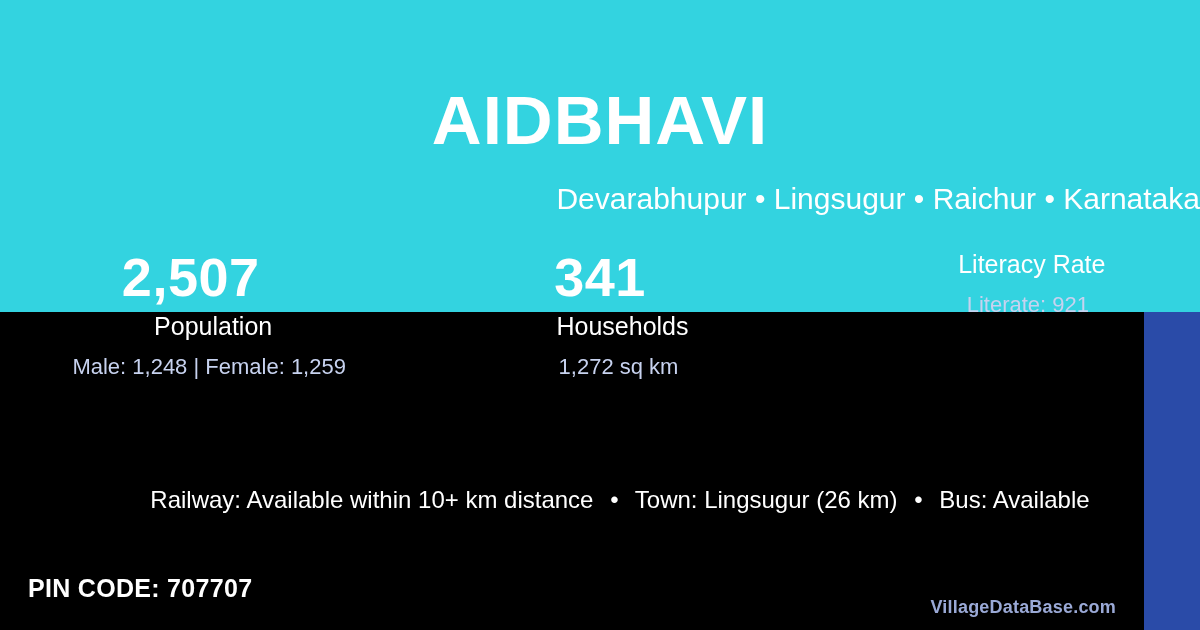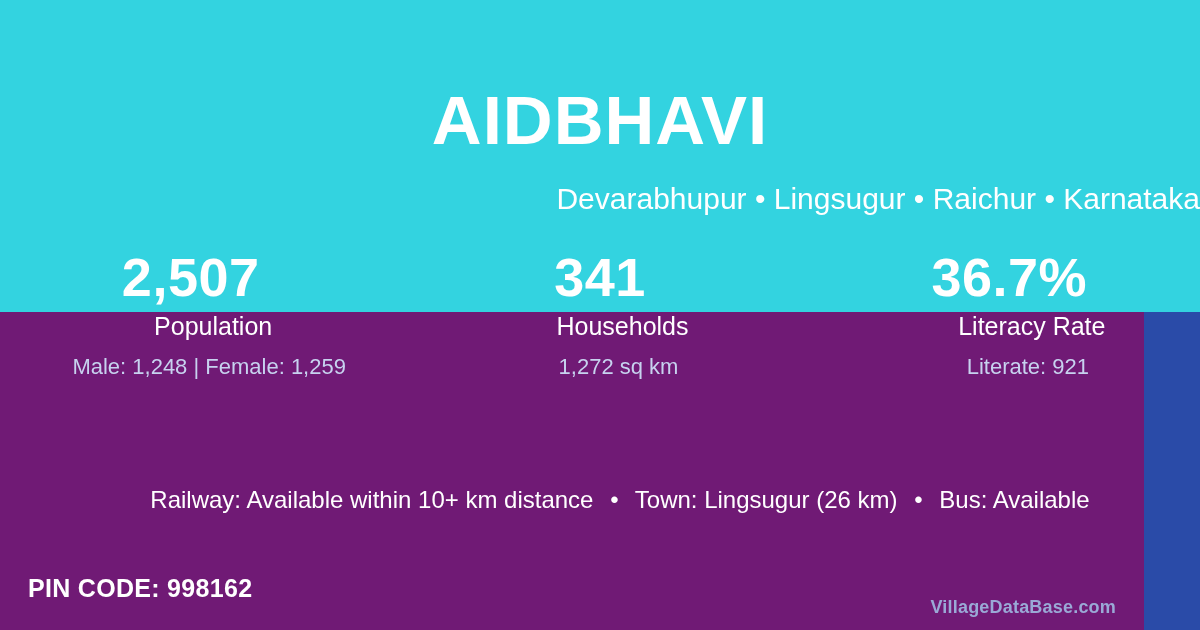--- a/index.html
+++ b/index.html
@@ -10,21 +10,21 @@
     width: 1200px;
     height: 630px;
     font-family: "Liberation Sans", sans-serif;
     background: #2a4ba8;
     overflow: hidden;
   }
   .card {
     position: relative;
     width: 1144px;
     height: 630px;
-    background: #701a75;
+    background: #000000;
   }
   .top-band {
     position: absolute;
     left: 0;
     top: 0;
     width: 1200px;
     height: 312px;
     background: #33d3e0;
   }
   .title {
@@ -136,32 +136,31 @@
       <div class="stat-sub">Male: 1,248 | Female: 1,259</div>
     </div>
 
     <div class="stat">
       <div class="stat-value">341</div>
       <div class="stat-label">Households</div>
       <div class="stat-sub">1,272 sq km</div>
     </div>
 
     <div class="stat">
-      <div class="stat-value">36.7%</div>
       <div class="stat-label">Literacy Rate</div>
       <div class="stat-sub">Literate: 921</div>
     </div>
 
   </div>
 
   <div class="facilities">
     <span>Railway: Available within 10+ km distance</span>
     <span class="sep">•</span>
     <span>Town: Lingsugur (26 km)</span>
     <span class="sep">•</span>
     <span>Bus: Available</span>
   </div>
 
-  <div class="pincode">PIN CODE: 998162</div>
+  <div class="pincode">PIN CODE: 707707</div>
 
   <div class="brand">VillageDataBase.com</div>
 
 </div>
 
 </body></html>

